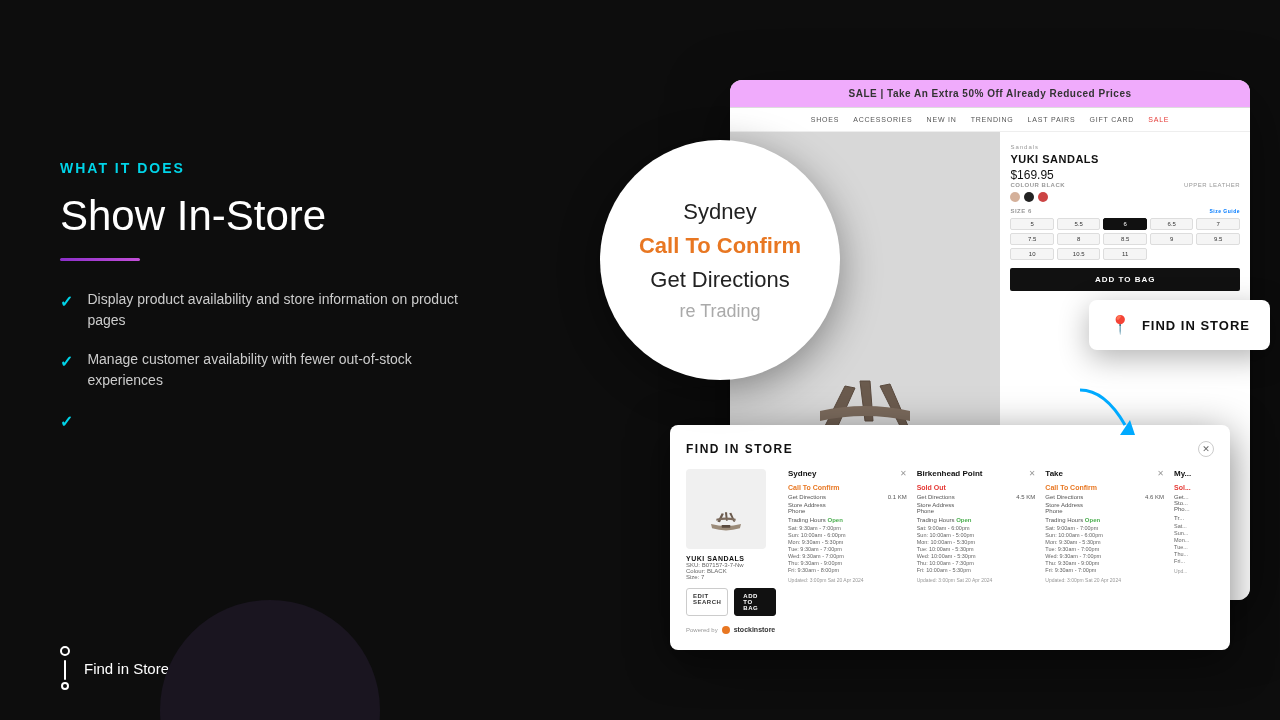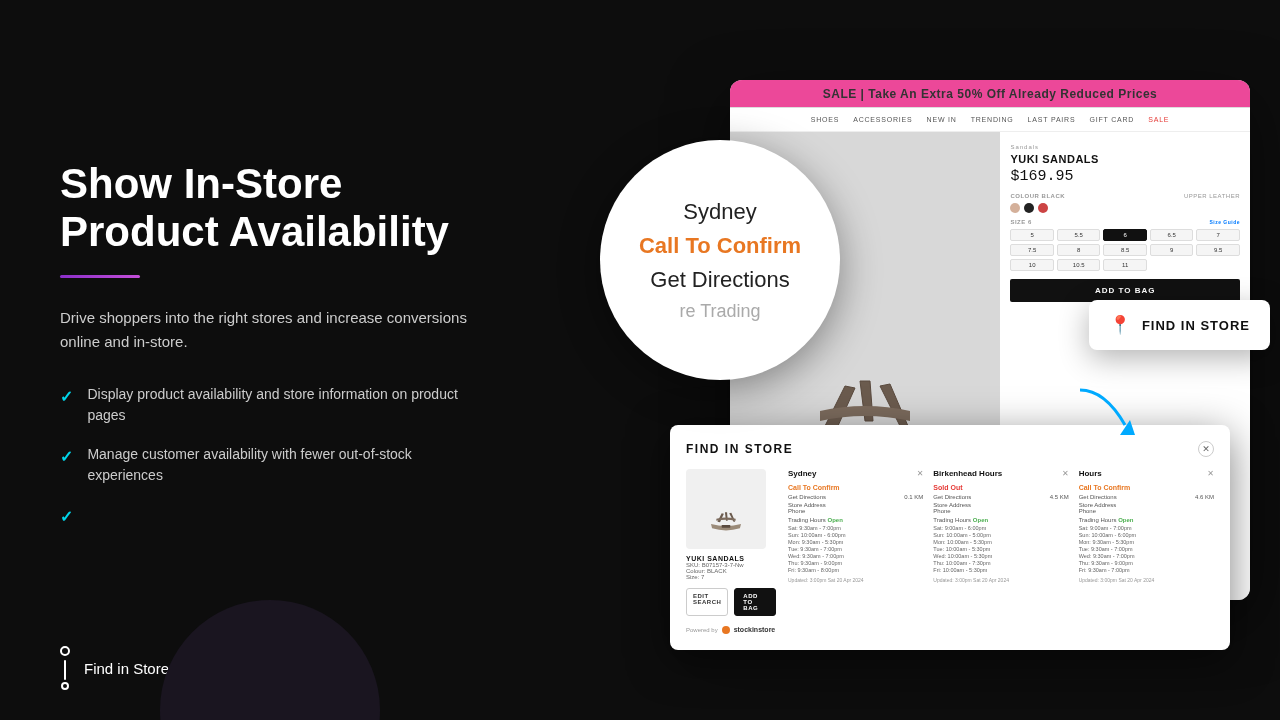--- a/index.html
+++ b/index.html
@@ -24,21 +24,21 @@
       color: #00d4e8;
       font-size: 14px;
       font-weight: 700;
       letter-spacing: 2px;
       margin-bottom: 16px;
     }
 
     .main-heading {
       color: #ffffff;
       font-size: 42px;
-      font-weight: 700;
+      font-weight: 400;
       line-height: 1.15;
       margin-bottom: 18px;
     }
 
     .purple-line {
       width: 80px;
       height: 3px;
       background: linear-gradient(to right, #8b2fc9, #c44fd8);
       margin-bottom: 28px;
       border-radius: 2px;
@@ -134,26 +134,26 @@
       left: 70px;
       width: 520px;
       height: 520px;
       background: #e8e8e8;
       border-radius: 12px;
       overflow: hidden;
       box-shadow: 0 20px 60px rgba(0,0,0,0.5);
     }
 
     .mockup-topbar {
-      background: #ec4899;
+      background: #f0abfc;
       height: 28px;
       display: flex;
       align-items: center;
       justify-content: center;
-      font-size: 12px;
+      font-size: 10px;
       color: #333;
       font-weight: 600;
       letter-spacing: 0.5px;
       border-bottom: 1px solid #ddd;
     }
 
     .mockup-nav {
       background: #ffffff;
       height: 24px;
       display: flex;
@@ -208,24 +208,23 @@
 
     .detail-title {
       font-size: 11px;
       font-weight: 700;
       color: #111;
       margin: 3px 0;
       letter-spacing: 0.5px;
     }
 
     .detail-price {
-      font-size: 15px;
+      font-size: 12px;
       color: #111;
-      margin-bottom: 8px;
-      font-family: Liberation Mono, monospace;
+      margin-bottom: 0;
     }
 
     .detail-row {
       display: flex;
       justify-content: space-between;
       margin-bottom: 4px;
     }
 
     .detail-label {
       font-size: 6px;
@@ -572,26 +571,25 @@
       height: 220px;
       background: #1a1520;
       border-radius: 50%;
       z-index: 0;
     }
   </style>
 </head>
 <body>
 
 <div class="left-panel">
+  <div class="what-it-does-label">WHAT IT DOES</div>
   <h1 class="main-heading">
     <span>Show In-Store</span><br>
-    <span>Product Availability</span>
   </h1>
   <div class="purple-line"></div>
-  <p class="description">Drive shoppers into the right stores and increase conversions online and in-store.</p>
   <ul class="checklist">
     <li>
       <span class="check-icon">✓</span>
       <span>Display product availability and store information on product pages</span>
     </li>
     <li>
       <span class="check-icon">✓</span>
       <span>Manage customer availability with fewer out-of-stock experiences</span>
     </li>
     <li>
@@ -743,21 +741,21 @@
           <div class="store-hours-row">Mon: 9:30am - 5:30pm</div>
           <div class="store-hours-row">Tue:  9:30am - 7:00pm</div>
           <div class="store-hours-row">Wed: 9:30am - 7:00pm</div>
           <div class="store-hours-row">Thu:  9:30am - 9:00pm</div>
           <div class="store-hours-row">Fri:  9:30am - 8:00pm</div>
           <div class="updated-text">Updated: 3:00pm Sat 20 Apr 2024</div>
         </div>
 
         <div class="store-col">
           <div class="store-header">
-            <span class="store-name">Birkenhead Hours</span>
+            <span class="store-name">Birkenhead Point</span>
             <span class="store-close-x">✕</span>
           </div>
           <div class="store-status sold">Sold Out</div>
           <div class="store-info-row">
             <span class="store-info-label">Get Directions</span>
             <span class="store-info-value">4.5 KM</span>
           </div>
           <div class="store-info-label">Store Address</div>
           <div class="store-info-label">Phone</div>
           <div class="store-hours-label">Trading Hours <span class="store-open">Open</span></div>
@@ -766,41 +764,58 @@
           <div class="store-hours-row">Mon: 10:00am - 5:30pm</div>
           <div class="store-hours-row">Tue:  10:00am - 5:30pm</div>
           <div class="store-hours-row">Wed: 10:00am - 5:30pm</div>
           <div class="store-hours-row">Thu:  10:00am - 7:30pm</div>
           <div class="store-hours-row">Fri:  10:00am - 5:30pm</div>
           <div class="updated-text">Updated: 3:00pm Sat 20 Apr 2024</div>
         </div>
 
         <div class="store-col">
           <div class="store-header">
-            <span class="store-name">Hours</span>
+            <span class="store-name">Take</span>
             <span class="store-close-x">✕</span>
           </div>
           <div class="store-status call">Call To Confirm</div>
           <div class="store-info-row">
             <span class="store-info-label">Get Directions</span>
             <span class="store-info-value">4.6 KM</span>
           </div>
           <div class="store-info-label">Store Address</div>
           <div class="store-info-label">Phone</div>
           <div class="store-hours-label">Trading Hours <span class="store-open">Open</span></div>
           <div class="store-hours-row">Sat:  9:00am - 7:00pm</div>
           <div class="store-hours-row">Sun: 10:00am - 6:00pm</div>
           <div class="store-hours-row">Mon: 9:30am - 5:30pm</div>
           <div class="store-hours-row">Tue:  9:30am - 7:00pm</div>
           <div class="store-hours-row">Wed: 9:30am - 7:00pm</div>
           <div class="store-hours-row">Thu:  9:30am - 9:00pm</div>
           <div class="store-hours-row">Fri:  9:30am - 7:00pm</div>
           <div class="updated-text">Updated: 3:00pm Sat 20 Apr 2024</div>
         </div>
 
+        <div class="store-col" style="max-width:40px;overflow:hidden">
+          <div class="store-header">
+            <span class="store-name">My...</span>
+          </div>
+          <div class="store-status sold">Sol...</div>
+          <div class="store-info-label">Get...</div>
+          <div class="store-info-label">Sto...</div>
+          <div class="store-info-label">Pho...</div>
+          <div class="store-hours-label">Tr...</div>
+          <div class="store-hours-row">Sat...</div>
+          <div class="store-hours-row">Sun...</div>
+          <div class="store-hours-row">Mon...</div>
+          <div class="store-hours-row">Tue...</div>
+          <div class="store-hours-row">Thu...</div>
+          <div class="store-hours-row">Fri...</div>
+          <div class="updated-text">Upd...</div>
+        </div>
       </div>
     </div>
 
     <div class="modal-footer">
       <span class="powered-by">Powered by</span>
       <span class="stockinstore-logo">
         <span style="display:inline-block;width:8px;height:8px;border-radius:50%;background:#e87722;margin-right:2px;vertical-align:middle"></span>
         <span>stockinstore</span>
       </span>
     </div>

